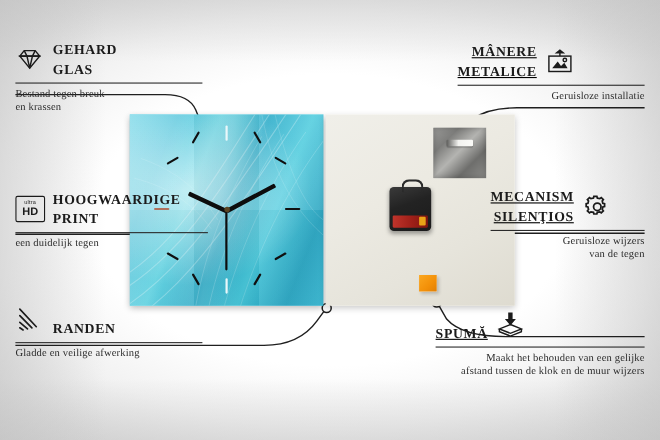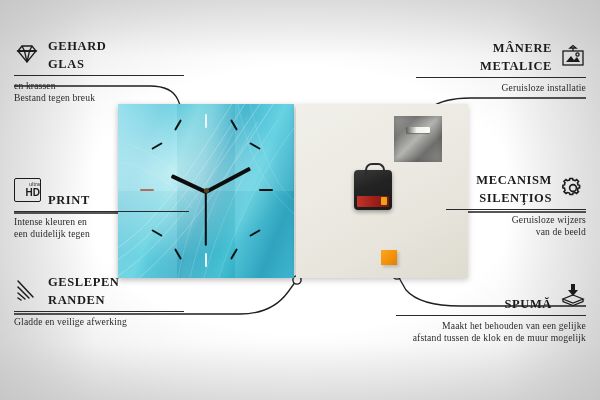--- a/index.html
+++ b/index.html
@@ -17,41 +17,41 @@
     background:linear-gradient(90deg, rgba(190,190,190,.45) 0%, rgba(255,255,255,0) 16%, rgba(255,255,255,0) 84%, rgba(190,190,190,.45) 100%),
                linear-gradient(180deg, rgba(190,190,190,.40) 0%, rgba(255,255,255,0) 14%, rgba(255,255,255,0) 86%, rgba(190,190,190,.40) 100%);
   }
 
   
   #lines{position:absolute;left:0;top:0;width:600px;height:400px;}
 
   
   .callout{position:absolute;}
   .cal-head{display:flex;align-items:center;gap:8px;}
-  .cal-head.right{justify-content:flex-end;}
+  .cal-head.right{justify-content:flex-start;text-decoration:underline;}
   .cal-title{
     font-family:"Liberation Serif", serif;
     font-size:12.5px;letter-spacing:.6px;color:#1b1b1b;
     font-weight:700;line-height:15px;text-transform:uppercase;
   }
   .cal-title.right{text-align:right;}
   .cal-rule{height:1px;background:#2a2a2a;margin:3px 0 4px 0;}
   .cal-desc{
     font-family:"Liberation Serif", serif;
     font-size:9.6px;line-height:12px;color:#2b2b2b;letter-spacing:.15px;
   }
   .cal-desc.right{text-align:right;}
 
   .ico{width:26px;height:24px;flex:0 0 auto;}
   .ico svg{display:block;}
 
   
   .hdbox{
     width:25px;height:22px;border:1.4px solid #1b1b1b;border-radius:2px;
-    display:flex;flex-direction:column;align-items:flex-end;justify-content:center;
+    display:flex;flex-direction:column;align-items:center;justify-content:center;
     line-height:1;
   }
   .hdbox .u{font-size:5px;letter-spacing:.2px;color:#1b1b1b;font-family:"Liberation Sans",sans-serif;}
   .hdbox .h{font-size:10px;font-weight:700;color:#1b1b1b;font-family:"Liberation Sans",sans-serif;margin-top:1px;}
 
   
   #product{position:absolute;left:118px;top:104px;width:350px;height:174px;}
   .panel{position:absolute;top:0;height:174px;}
 
   
@@ -202,56 +202,55 @@
               <path d="M4,9 L22,9"></path>
         </g>
           </svg>
       </span>
       <span>
         <span class="cal-title">GEHARD</span><br>
         <span class="cal-title">GLAS</span>
       </span>
     </div>
     <div class="cal-rule"></div>
+    <div class="cal-desc">Bestand tegen breuk</div>
     <div class="cal-desc">en krassen</div>
-    <div class="cal-desc">Bestand tegen breuk</div>
   </div>
 
   <div class="callout" style="left:14px;top:172px;width:175px;">
     <div class="cal-head">
       <span class="ico">
         <span class="hdbox">
           <span class="u">ultra</span>
           <span class="h">HD</span>
         </span>
       </span>
       <span>
-        <br>
+        <span class="cal-title">HOOGWAARDIGE</span><br>
         <span class="cal-title">PRINT</span>
       </span>
     </div>
     <div class="cal-rule"></div>
-    <div class="cal-desc">Intense kleuren en</div>
     <div class="cal-desc">een duidelijk tegen</div>
   </div>
 
   <div class="callout" style="left:14px;top:272px;width:170px;">
     <div class="cal-head">
       <span class="ico">
         <svg viewBox="0 0 26 24">
             <g stroke="#1b1b1b" stroke-width="1.5" stroke-linecap="round">
           <line x1="4" y1="3" x2="19" y2="19"></line>
               <line x1="4" y1="9" x2="15" y2="20"></line>
           <line x1="4" y1="15" x2="11" y2="21"></line>
               <line x1="4" y1="20" x2="7" y2="22"></line>
         </g>
           </svg>
       </span>
       <span>
-        <span class="cal-title">GESLEPEN</span><br>
+        <br>
         <span class="cal-title">RANDEN</span>
       </span>
     </div>
     <div class="cal-rule"></div>
     <div class="cal-desc">Gladde en veilige afwerking</div>
   </div>
 
   <div class="callout" style="left:416px;top:38px;width:170px;">
     <div class="cal-head right">
       <span style="text-align:right;">
@@ -284,37 +283,37 @@
         <svg viewBox="0 0 26 24">
             <g fill="none" stroke="#1b1b1b" stroke-width="1.6">
           <path d="M13,3.2 l2.3,.5 1.3,-1.0 1.9,1.9 -1.0,1.3 .5,2.3 1.6,.4 0,2.7 -1.6,.4 -.5,2.3 1.0,1.3 -1.9,1.9 -1.3,-1.0 -2.3,.5 -.4,1.6 -2.7,0 -.4,-1.6 -2.3,-.5 -1.3,1.0 -1.9,-1.9 1.0,-1.3 -.5,-2.3 -1.6,-.4 0,-2.7 1.6,-.4 .5,-2.3 -1.0,-1.3 1.9,-1.9 1.3,1.0 2.3,-.5 .4,-1.6 2.7,0 Z" transform="translate(0,1) scale(1,.96)"></path>
           <circle cx="13" cy="12" r="3.4"></circle>
         </g>
           </svg>
       </span>
     </div>
     <div class="cal-rule"></div>
     <div class="cal-desc right">Geruisloze wijzers</div>
-    <div class="cal-desc right">van de beeld</div>
+    <div class="cal-desc right">van de tegen</div>
   </div>
 
   <div class="callout" style="left:396px;top:276px;width:190px;">
     <div class="cal-head right">
       <span style="text-align:right;">
         <br>
         <span class="cal-title right">SPUMĂ</span>
       </span>
       <span class="ico">
         <svg viewBox="0 0 26 24">
             <g fill="none" stroke="#1b1b1b" stroke-width="1.3">
           <path d="M11,2 L15,2 L15,8 L18,8 L13,14 L8,8 L11,8 Z" fill="#1b1b1b" stroke="none"></path>
           <path d="M13,13 L23,17 L13,21 L3,17 Z"></path>
           <path d="M3,17 L3,19.5 L13,23.5 L23,19.5 L23,17"></path>
         </g>
           </svg>
       </span>
     </div>
     <div class="cal-rule"></div>
     <div class="cal-desc right">Maakt het behouden van een gelijke</div>
-    <div class="cal-desc right">afstand tussen de klok en de muur mogelijk</div>
+    <div class="cal-desc right">afstand tussen de klok en de muur wijzers</div>
   </div>
 
 </div>
 
 </body></html>

